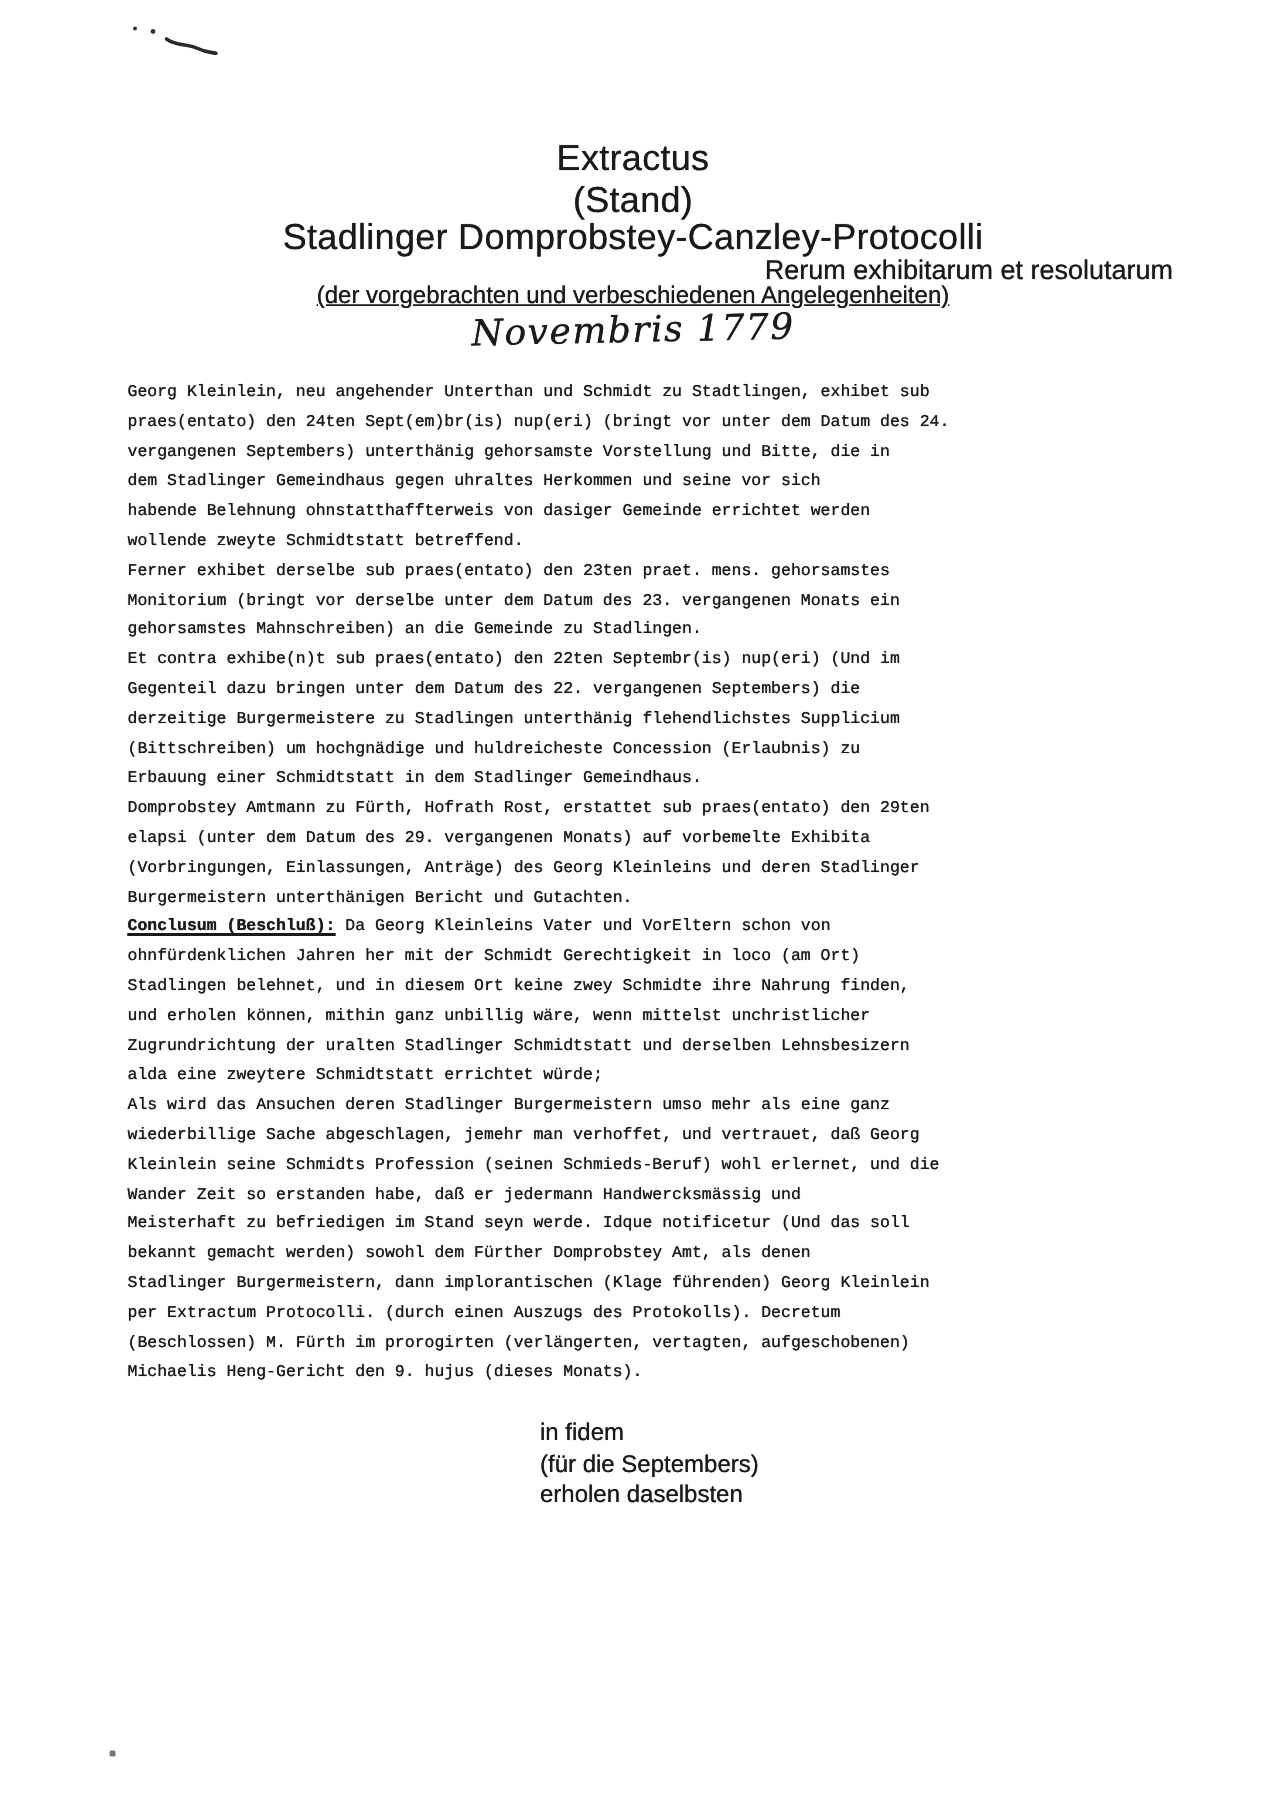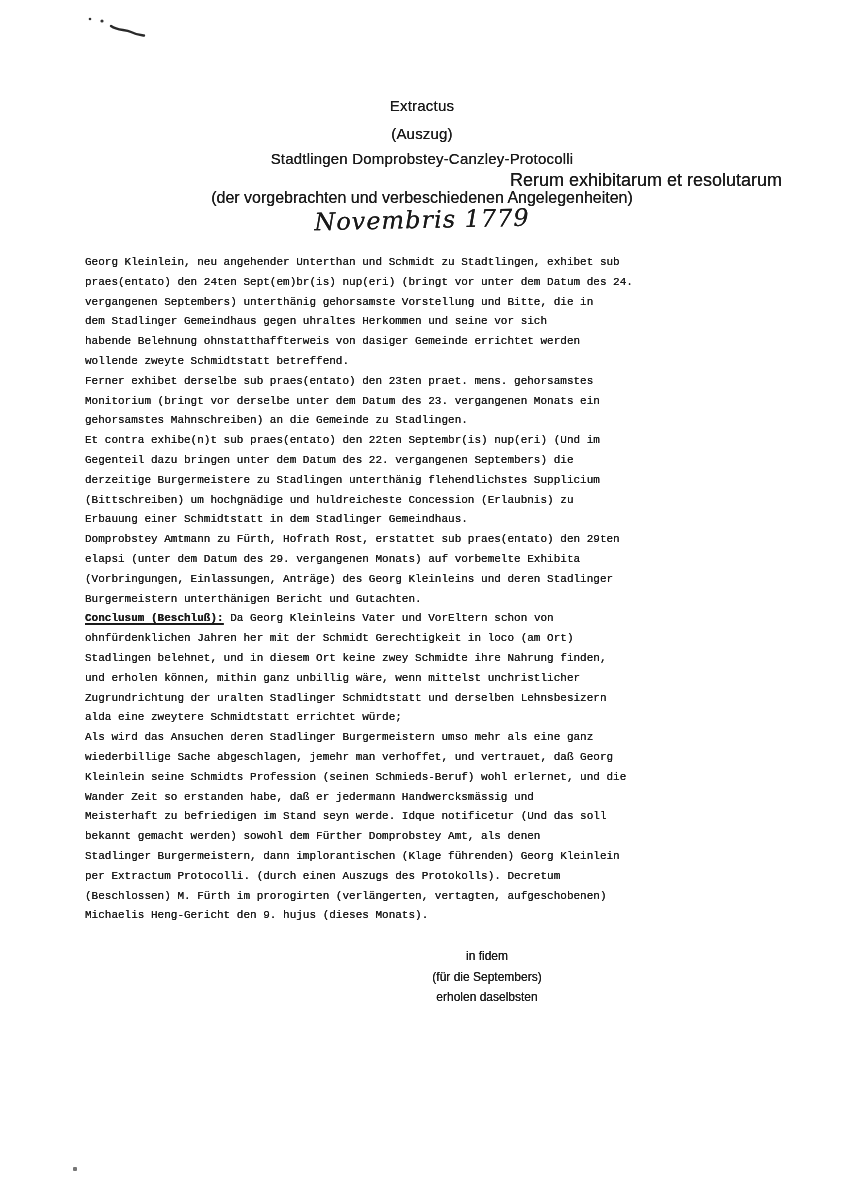--- a/index.html
+++ b/index.html
@@ -15,25 +15,25 @@
   .fuzz { text-shadow: 0 0 0.5px currentColor; }
 
   
   .header {
     position: absolute;
     top: 90px;
     left: 62px;
     width: 720px;
     text-align: center;
   }
-  .title-line-lg { font-size: 15px; line-height: 25px; letter-spacing: 0.2px; }
+  .title-line-lg { font-size: 24px; line-height: 25px; letter-spacing: 0.2px; }
   .title-line-1  { line-height: 31px; }
   .title-line-4  { line-height: 27px; }
   .title-line-md { font-size: 18px; line-height: 19px; text-align: right; }
-  .title-line-sm { font-size: 16px; line-height: 16px; }
+  .title-line-sm { font-size: 16px; line-height: 16px; text-decoration: underline; }
   .handwritten {
     font-family: "DejaVu Serif", serif;
     font-style: italic;
     font-size: 24px;
     line-height: 26px;
     letter-spacing: 1px;
     transform: rotate(-1.2deg);
     margin-top: 1px;
   }
 
@@ -55,24 +55,23 @@
     font-weight: bold;
     text-decoration: underline;
     text-decoration-thickness: 2px;
     text-underline-offset: 2px;
   }
 
   
   .closing {
     position: absolute;
     top: 946px;
-    left: 337px;
+    left: 360px;
     width: 300px;
-    text-align: center;
-    font-size: 12px;
+    font-size: 16px;
     line-height: 20.5px;
   }
 
   
   .scribble { position: absolute; top: 12px; left: 82px; }
   .speck {
     position: absolute;
     top: 1167px;
     left: 73px;
     width: 4px;
@@ -88,22 +87,22 @@
 <div class="page">
 
   <svg class="scribble" width="72" height="28" viewBox="0 0 72 28">
     <circle cx="8" cy="7" r="1.3" fill="#333"></circle>
     <circle cx="20" cy="9" r="1.6" fill="#333"></circle>
     <path d="M29 14 C 36 19, 43 17, 49 20 S 59 23, 62 23.5" stroke="#2a2a2a" stroke-width="2.4" fill="none" stroke-linecap="round"></path>
   </svg>
 
   <div class="header fuzz">
     <div class="title-line-lg title-line-1">Extractus</div>
-    <div class="title-line-lg">(Auszug)</div>
-    <div class="title-line-lg">Stadtlingen Domprobstey-Canzley-Protocolli</div>
+    <div class="title-line-lg">(Stand)</div>
+    <div class="title-line-lg">Stadlinger Domprobstey-Canzley-Protocolli</div>
     <div class="title-line-md">Rerum exhibitarum et resolutarum</div>
     <div class="title-line-sm">(der vorgebrachten und verbeschiedenen Angelegenheiten)</div>
     <div class="handwritten">Novembris 1779</div>
   </div>
 
   <div class="doc-body fuzz">
     <p>Georg Kleinlein, neu angehender Unterthan und Schmidt zu Stadtlingen, exhibet sub
 praes(entato) den 24ten Sept(em)br(is) nup(eri) (bringt vor unter dem Datum des 24.
 vergangenen Septembers) unterthänig gehorsamste Vorstellung und Bitte, die in
 dem Stadlinger Gemeindhaus gegen uhraltes Herkommen und seine vor sich

